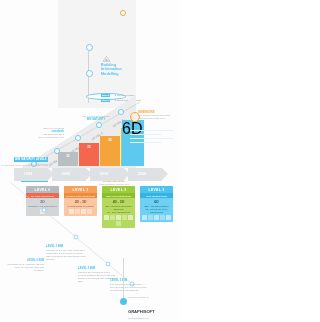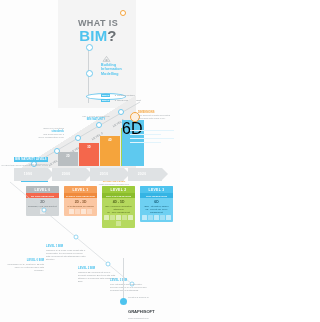--- a/index.html
+++ b/index.html
@@ -162,24 +162,20 @@
   .foot-mark{position:absolute;left:120px;top:298px;width:7px;height:7px;border-radius:50%;
     background:#4ec3ee;}
   .foot-spine{position:absolute;left:123px;top:258px;width:1px;height:42px;background:#d6dadd;}
 </style>
 </head>
 <body>
 
 <div class="page">
 
   <div class="hero"></div>
-  <div class="hero-title">WHAT IS</div>
-  <div class="hero-bim">
-    <span class="b">BIM</span><span>?</span>
-  </div>
 
   <div class="spine"></div>
   <div class="dot d1"></div>
   <div class="dot d2"></div>
   <div class="dot d3"></div>
 
   <svg class="acro-ico" viewBox="0 0 12 10">
     <path d="M1 9 L6 2 L11 9 Z" fill="none" stroke="#b9bec1" stroke-width="1"></path>
     <rect x="4.6" y="6" width="2.8" height="3" fill="#b9bec1"></rect>
   </svg>

